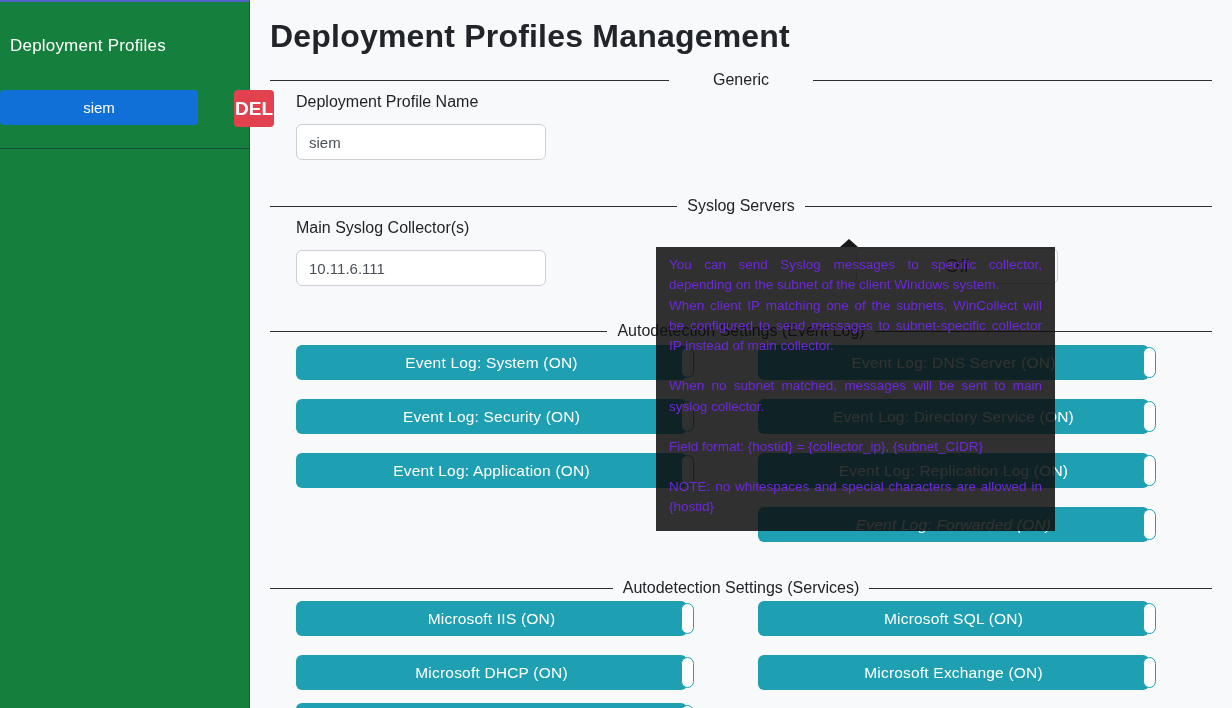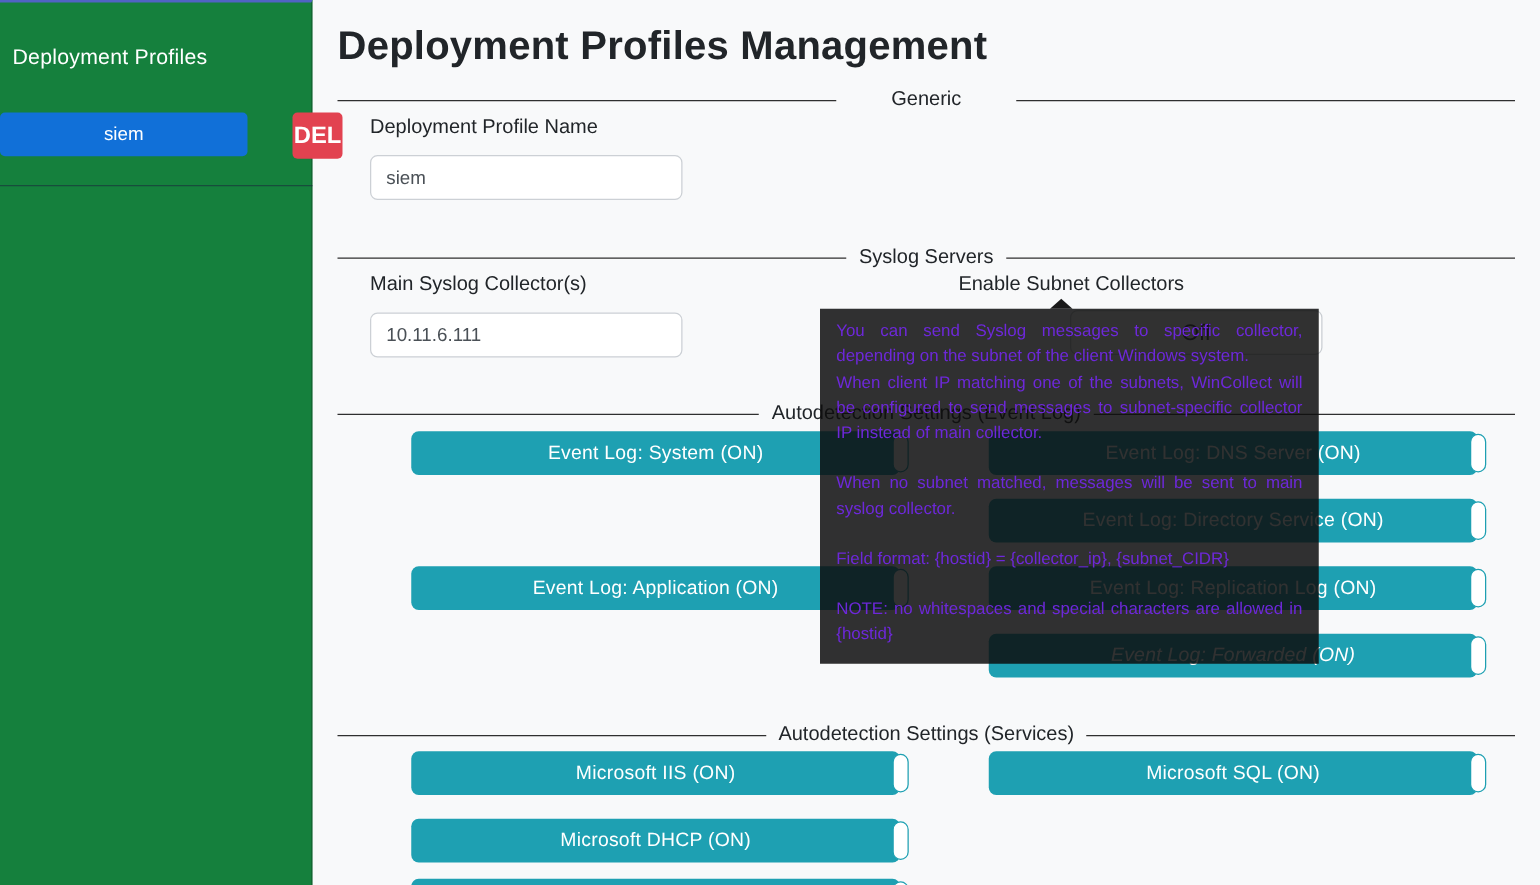--- a/index.html
+++ b/index.html
@@ -70,21 +70,21 @@
     background:#fdfdfd; border:1px solid #c9cdd2; border-radius:6px;
     color:#3a3f44; font-size:18px; cursor:pointer;
     display:flex; align-items:center; justify-content:center;
   }
 
   
   .toggle {
     position:absolute; width:391px; height:35px;
     background:#1ea0b2; border-radius:6px; color:#fff;
     font-size:15.5px; letter-spacing:.2px; cursor:pointer;
-    display:flex; align-items:center; justify-content:center;margin-left:33px;
+    display:flex; align-items:center; justify-content:center;
   }
   .toggle .handle {
     position:absolute; right:-7px; top:2px; width:13px; height:31px;
     background:#fff; border:1px solid #1ea0b2; border-radius:7px;
   }
   .col-left  { left:45px; }
   .col-right { left:507px; }
 
   
   .tooltip {
@@ -125,33 +125,36 @@
     <div class="field-label" style="top:93px;">Deployment Profile Name</div>
     <input class="text-input" style="top: 124px;" type="text" value="siem">
 
     <div class="legend-row" style="top:197px;">
       <div class="line"></div>
       <span>Syslog Servers</span>
       <div class="line"></div>
     </div>
     <div class="field-label" style="top:219px;">Main Syslog Collector(s)</div>
     <input class="text-input" style="top: 250px;" type="text" value="10.11.6.111">
-    <div class="subnet-label" style="top:219px;">Enable Subnet Collectors</div>
     <div class="off-toggle">Off</div>
 
     <div class="legend-row" style="top:322px;">
       <div class="line"></div>
       <span>Autodetection Settings (Event Log)</span>
       <div class="line"></div>
     </div>
 
     <div class="toggle col-left" style="top:345px;">
       <span>Event Log: System (ON)</span>
       <span class="handle"></span>
     </div>
+    <div class="toggle col-left" style="top:399px;">
+      <span>Event Log: Security (ON)</span>
+      <span class="handle"></span>
+    </div>
     <div class="toggle col-left" style="top:453px;">
       <span>Event Log: Application (ON)</span>
       <span class="handle"></span>
     </div>
 
     <div class="toggle col-right" style="top:345px;">
       <span>Event Log: DNS Server (ON)</span>
       <span class="handle"></span>
     </div>
     <div class="toggle col-right" style="top:399px;">
@@ -181,20 +184,24 @@
       <span>Microsoft DHCP (ON)</span>
       <span class="handle"></span>
     </div>
     <div class="toggle col-left" style="top:703px;">
       <span></span>
       <span class="handle"></span>
     </div>
 
     <div class="toggle col-right" style="top:601px;">
       <span>Microsoft SQL (ON)</span>
+      <span class="handle"></span>
+    </div>
+    <div class="toggle col-right" style="top:655px;">
+      <span>Microsoft Exchange (ON)</span>
       <span class="handle"></span>
     </div>
 
     <div class="tooltip">
       <div class="arrow"></div>
       <p>You can send Syslog messages to specific collector, depending on the subnet of the client Windows system.</p>
       <p>When client IP matching one of the subnets, WinCollect will be configured to send messages to subnet-specific collector IP instead of main collector.</p>
       <p class="gap">When no subnet matched, messages will be sent to main syslog collector.</p>
       <p class="gap">Field format: {hostid} = {collector_ip}, {subnet_CIDR}</p>
       <p class="gap">NOTE: no whitespaces and special characters are allowed in {hostid}</p>

